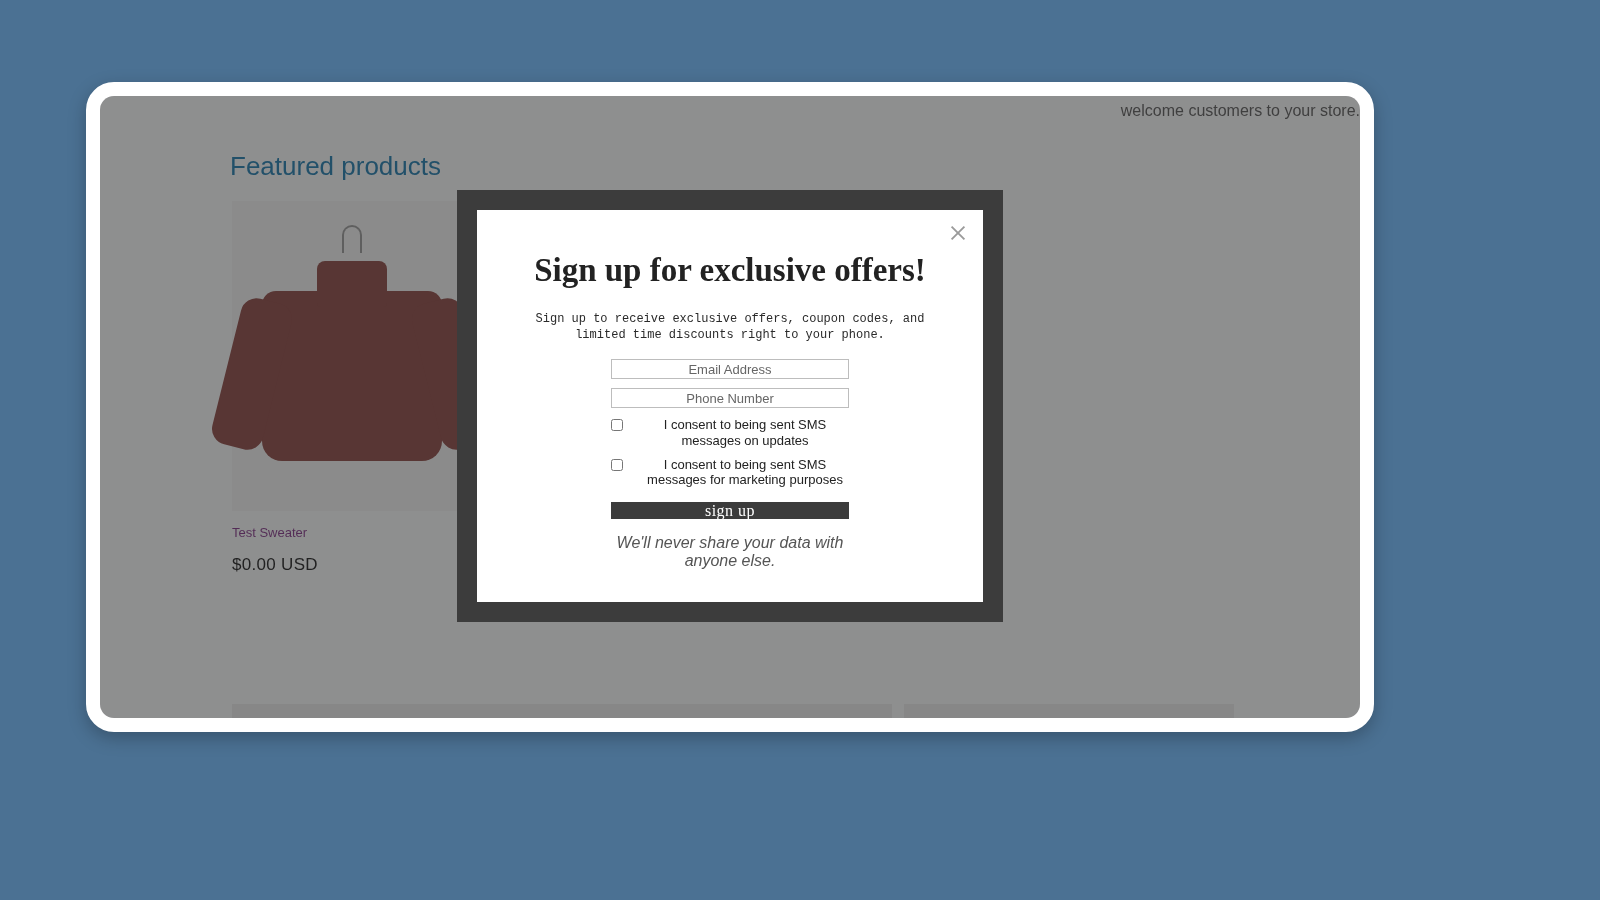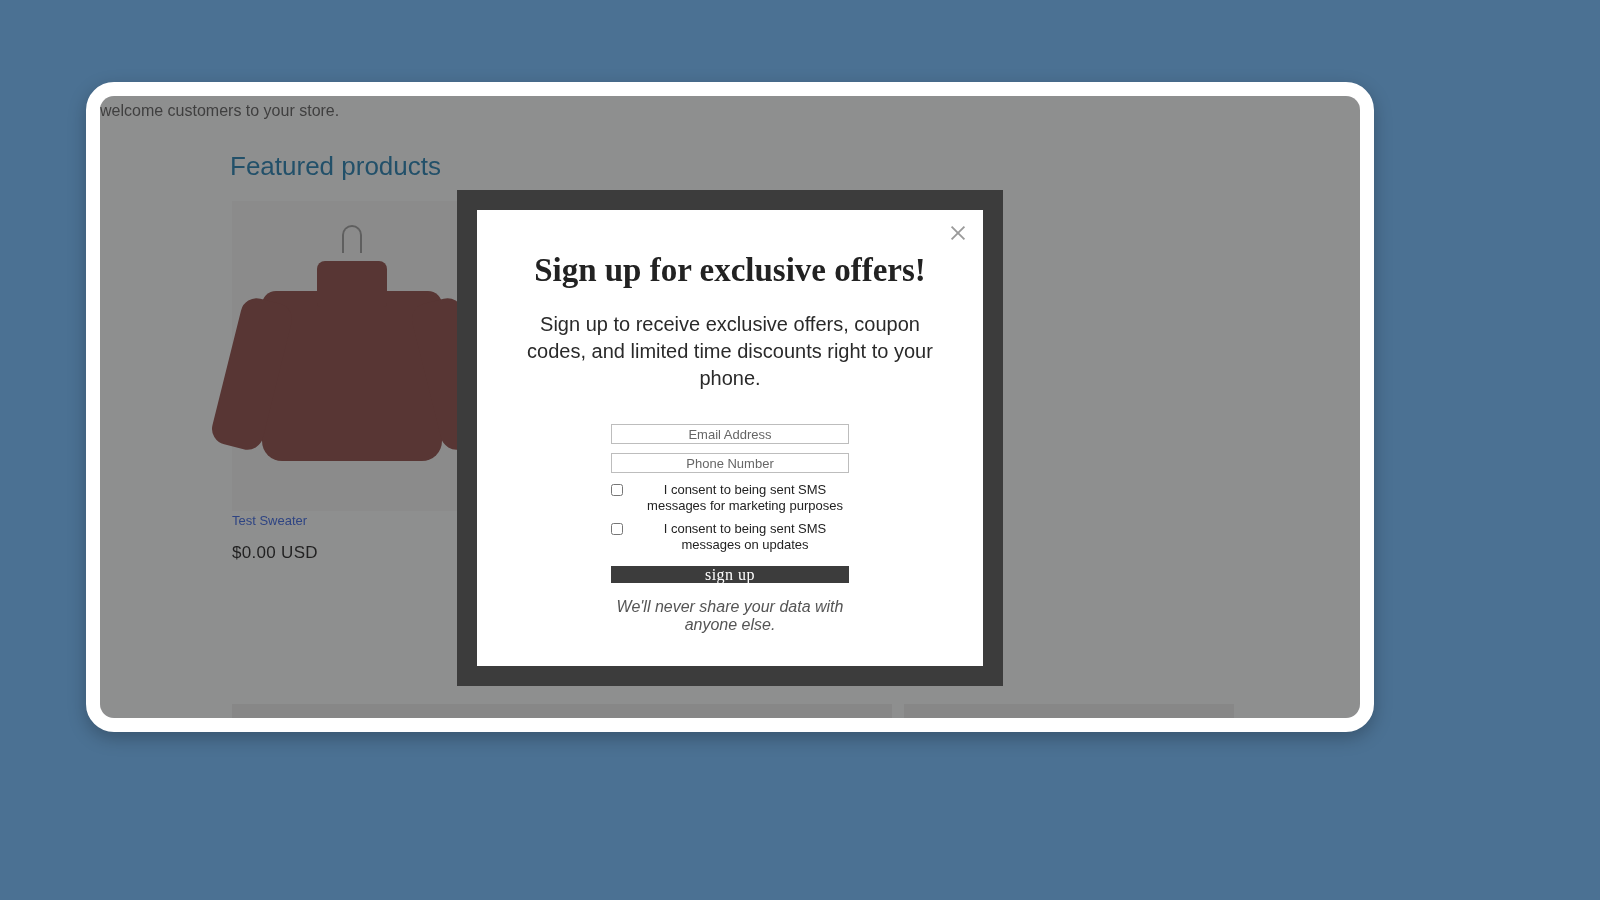--- a/index.html
+++ b/index.html
@@ -39,21 +39,21 @@
     position: relative;
     width: 100%;
     height: 100%;
     color: #333;
   }
   .welcome-line {
     position: absolute;
     top: 6px;
     left: 0;
     width: 100%;
-    text-align: left;
+    text-align: right;
     font-size: 16px;
     color: #444;
   }
   .featured-heading {
     position: absolute;
     left: 130px;
     top: 55px;
     font-size: 26px;
     font-weight: 400;
     color: #0369a1;
@@ -105,23 +105,23 @@
     position: absolute;
     top: -30px;
     left: 50%;
     transform: translateX(-50%);
     width: 70px;
     height: 46px;
     background: #7a2f2a;
     border-radius: 8px 8px 4px 4px;
   }
   .product-name {
-    margin-top: 2px;
+    margin-top: 14px;
     font-size: 13px;
-    color: #1d4ed8;
+    color: #701a75;
   }
   .product-price {
     margin-top: 15px;
     font-size: 17px;
     color: #000000;
     letter-spacing: 0.3px;
   }
   .collage-heading {
     position: absolute;
     left: 130px;
@@ -175,25 +175,26 @@
   }
   .close-icon svg { width: 100%; height: 100%; }
   .modal-title {
     font-family: Georgia, 'Times New Roman', serif;
     font-weight: 700;
     font-size: 33px;
     color: #222;
     margin-bottom: 22px;
   }
   .modal-sub {
-    font-size: 20px;
+    font-size: 12px;
     color: #2a2a2a;
     line-height: 1.35;
-    margin: 0 auto 32px auto;
+    margin: 0 auto 16px auto;
     max-width: 430px;
+    font-family: Liberation Mono, monospace;
   }
   .form-wrap {
     width: 238px;
     margin: 0 auto;
   }
   .input {
     width: 100%;
     height: 20px;
     border: 1px solid #bdbdbd;
     text-align: center;
@@ -283,28 +284,28 @@
 
         <div class="modal-title">Sign up for exclusive offers!</div>
         <div class="modal-sub">Sign up to receive exclusive offers, coupon codes, and limited time discounts right to your phone.</div>
 
         <div class="form-wrap">
           <input class="input" type="text" placeholder="Email Address" style="">
           <input class="input" type="text" placeholder="Phone Number" style="">
 
           <div class="chk-row">
             <input type="checkbox" class="chk" style="">
+            <div class="chk-label">I consent to being sent SMS messages on updates</div>
+          </div>
+
+          <div class="chk-row">
+            <input type="checkbox" class="chk" style="">
             <div class="chk-label">I consent to being sent SMS messages for marketing purposes</div>
           </div>
 
-          <div class="chk-row">
-            <input type="checkbox" class="chk" style="">
-            <div class="chk-label">I consent to being sent SMS messages on updates</div>
-          </div>
-
           <button class="signup-btn">sign up</button>
 
           <div class="privacy">We'll never share your data with anyone else.</div>
         </div>
 
       </div>
     </div>
 
   </div>
 </div>

